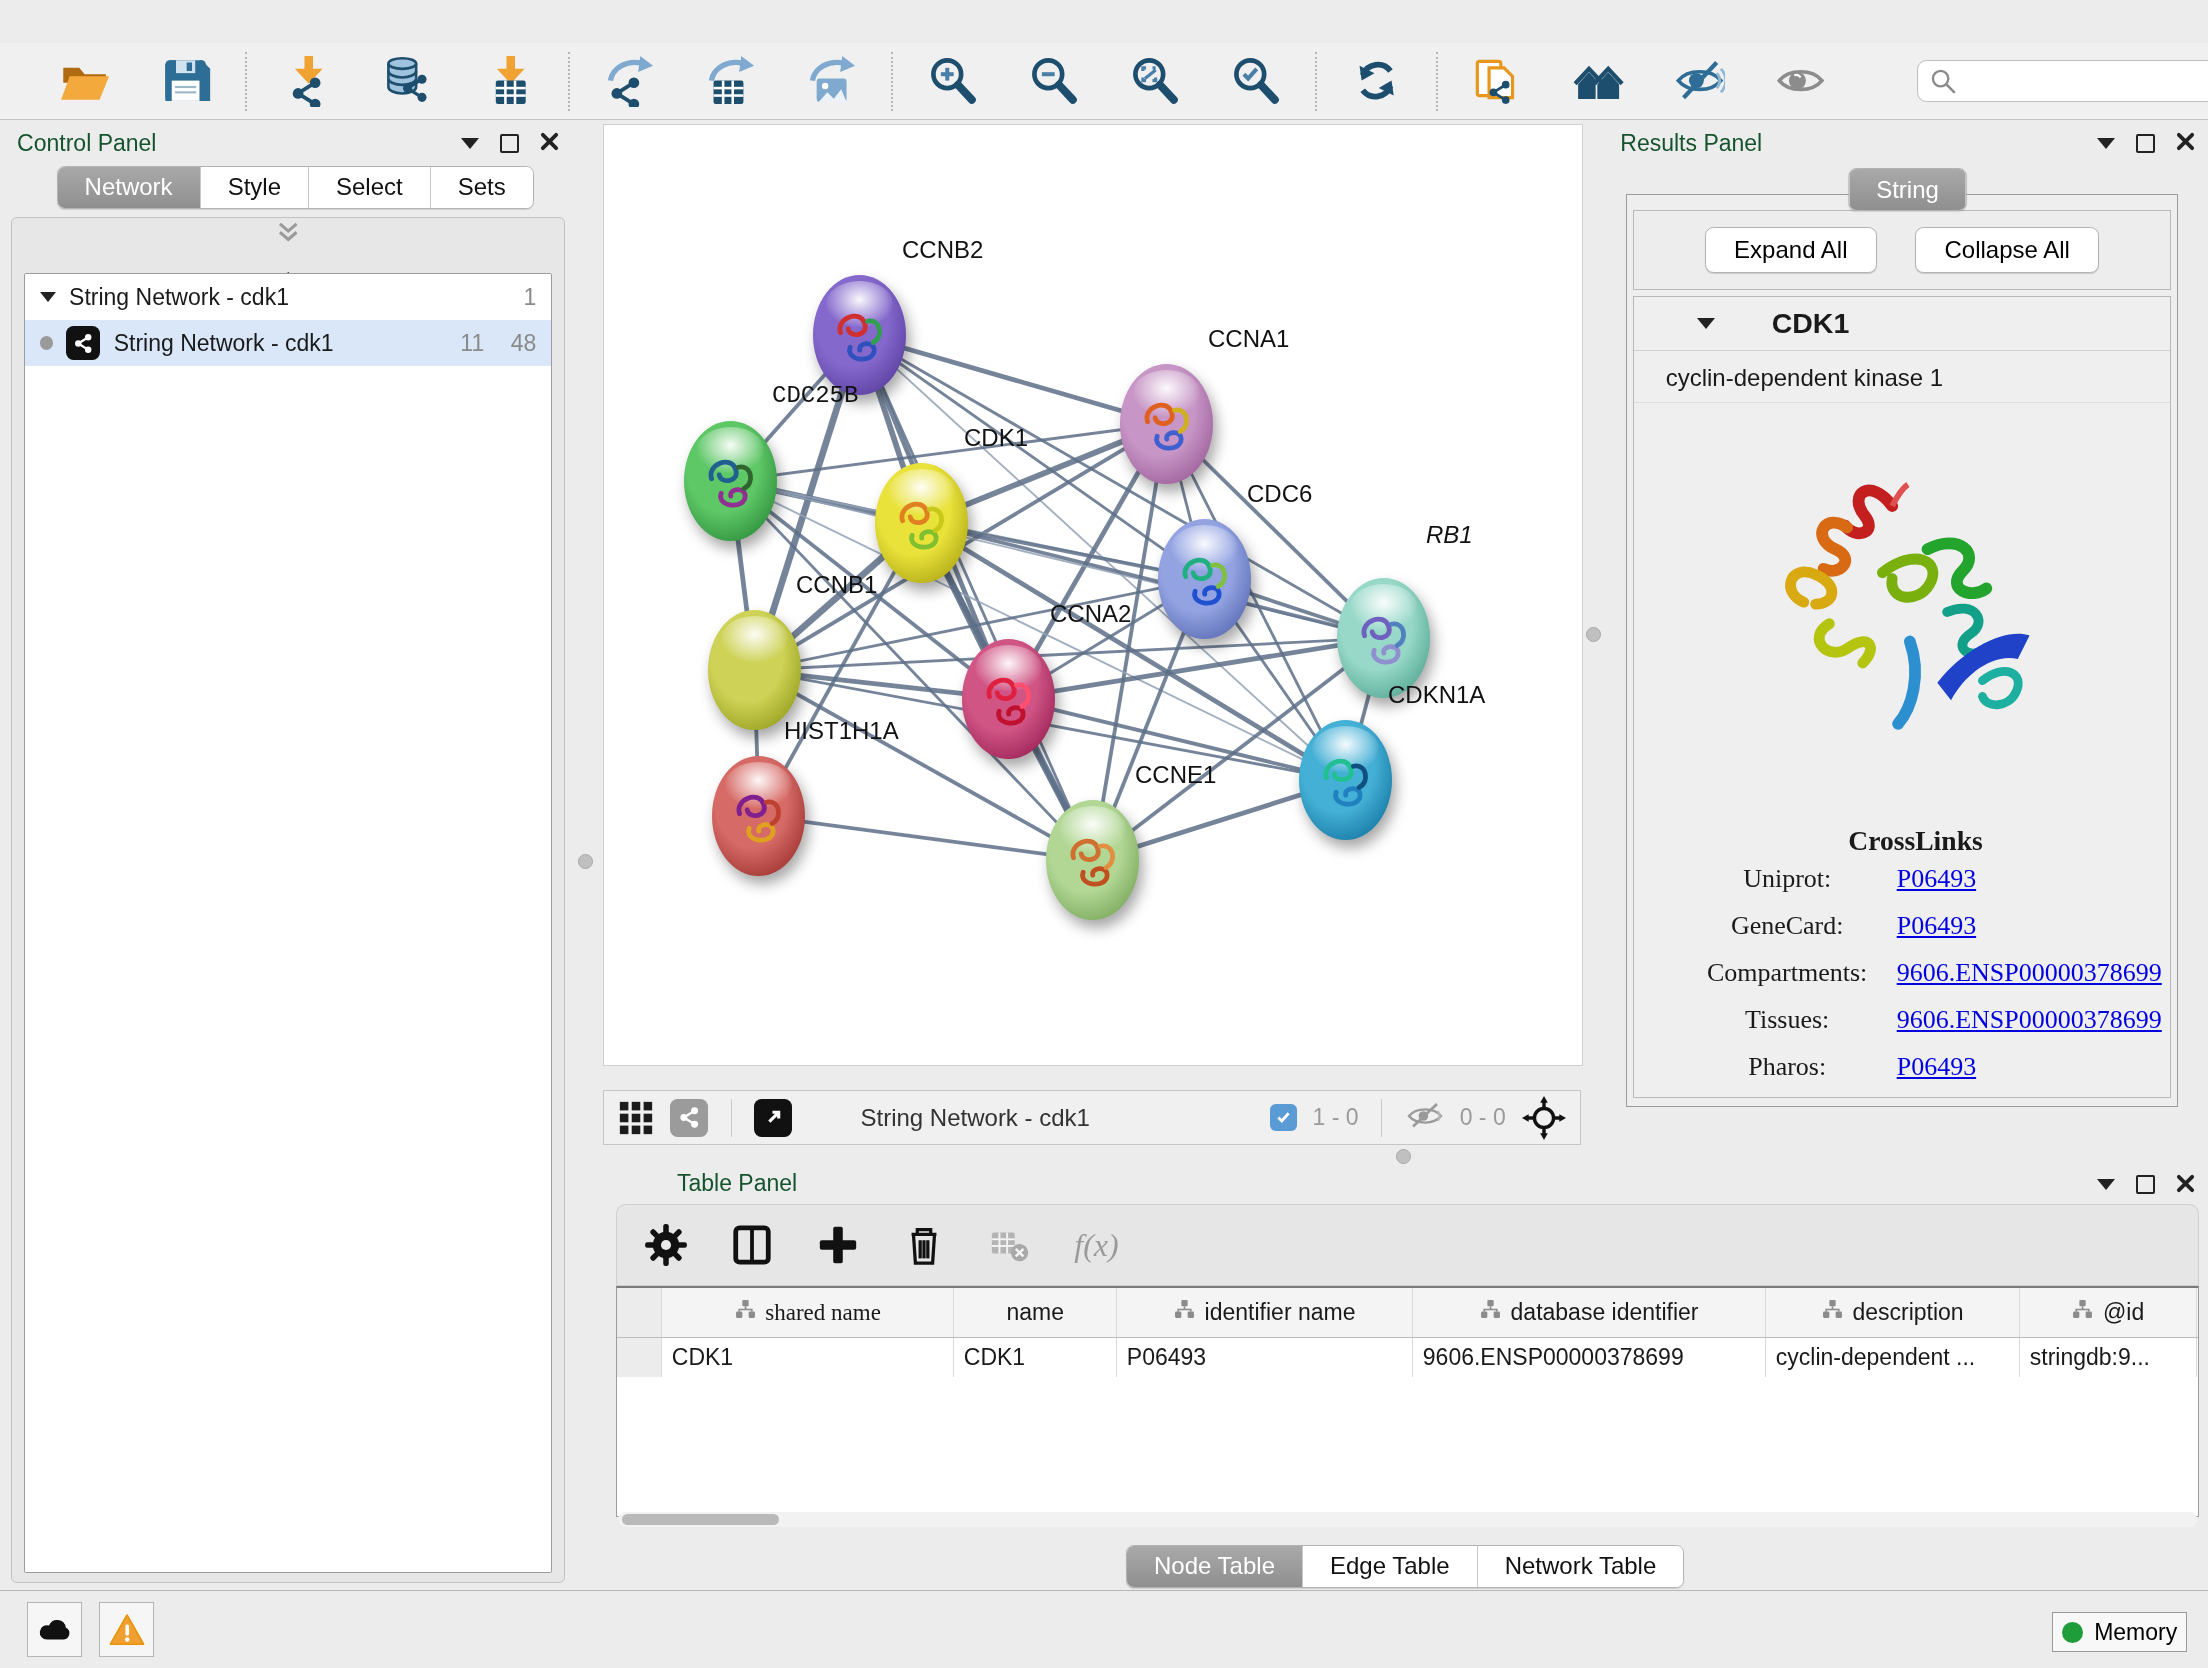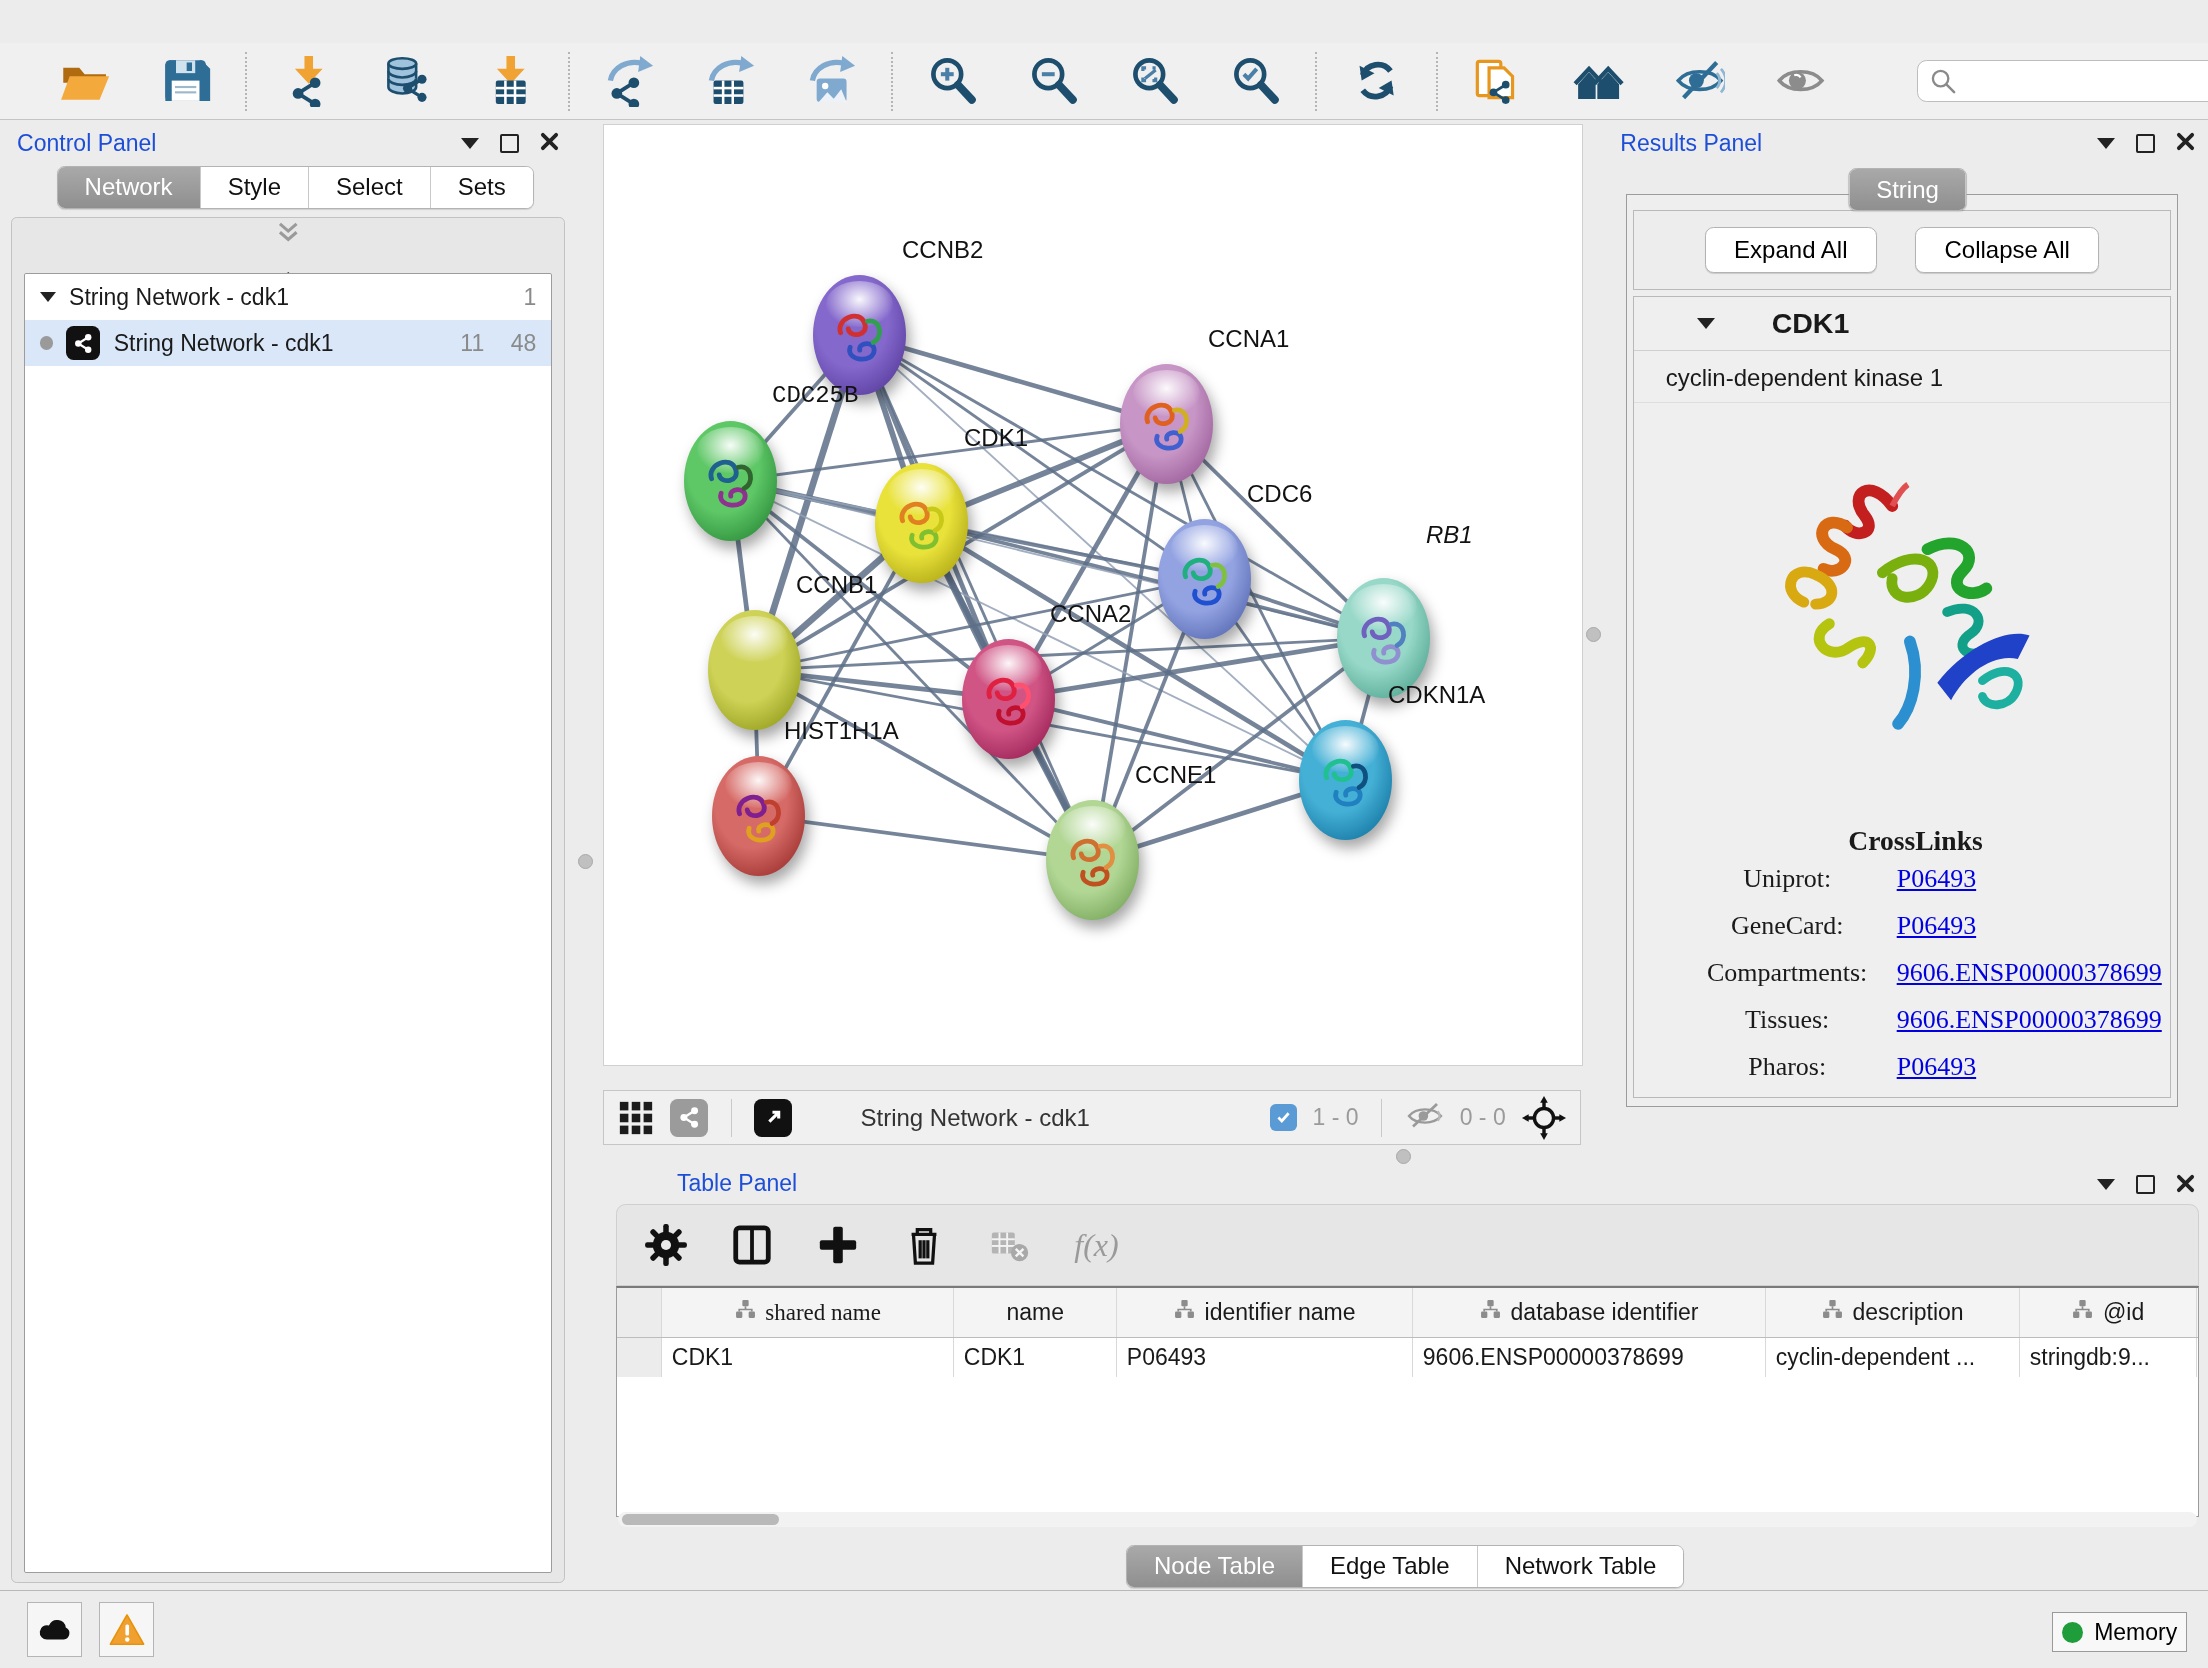--- a/index.html
+++ b/index.html
@@ -21,21 +21,21 @@
   .tb-group{display:flex;align-items:center;gap:46px;padding:0 32px;}
   .tb-sep{width:0;height:59px;border-left:2.9px dotted #b5b5b5;}
   .tb-btn{width:55px;height:55px;background:none;border:none;padding:1.9px;cursor:pointer;}
   .tb-btn svg{width:100%;height:100%;}
   .search-wrap{margin-left:57px;position:relative;}
   .search-input{width:447px;height:42px;border:1.9px solid #bdbdbd;border-radius:9.5px;background:#fff;
       font-size:23px;padding:0 13.3px 0 49px;outline:none;color:#333;box-sizing:border-box;}
   .search-mag{position:absolute;left:13.3px;top:7.6px;width:27px;height:27px;}
 
   
-  .panel-title{font-size:23px;color:#1d4ed8;}
+  .panel-title{font-size:23px;color:#14532d;}
   .panel-ctrls{display:flex;align-items:center;gap:21px;}
   .caret-down{width:0;height:0;border-left:9.5px solid transparent;border-right:9.5px solid transparent;
       border-top:11.4px solid #222;}
   .box-icon{width:15px;height:15px;border:2.9px solid #222;border-radius:1.9px;}
   .x-icon svg{width:19px;height:19px;}
 
   
   .seg{display:inline-flex;border:1px solid #b3b3b3;border-radius:7.6px;overflow:hidden;background:#fff;
       box-shadow:0 1px 1px rgba(0,0,0,.12);}
   .seg button{border:none;background:#fff;font-size:24px;padding:6.7px 27px;cursor:pointer;

